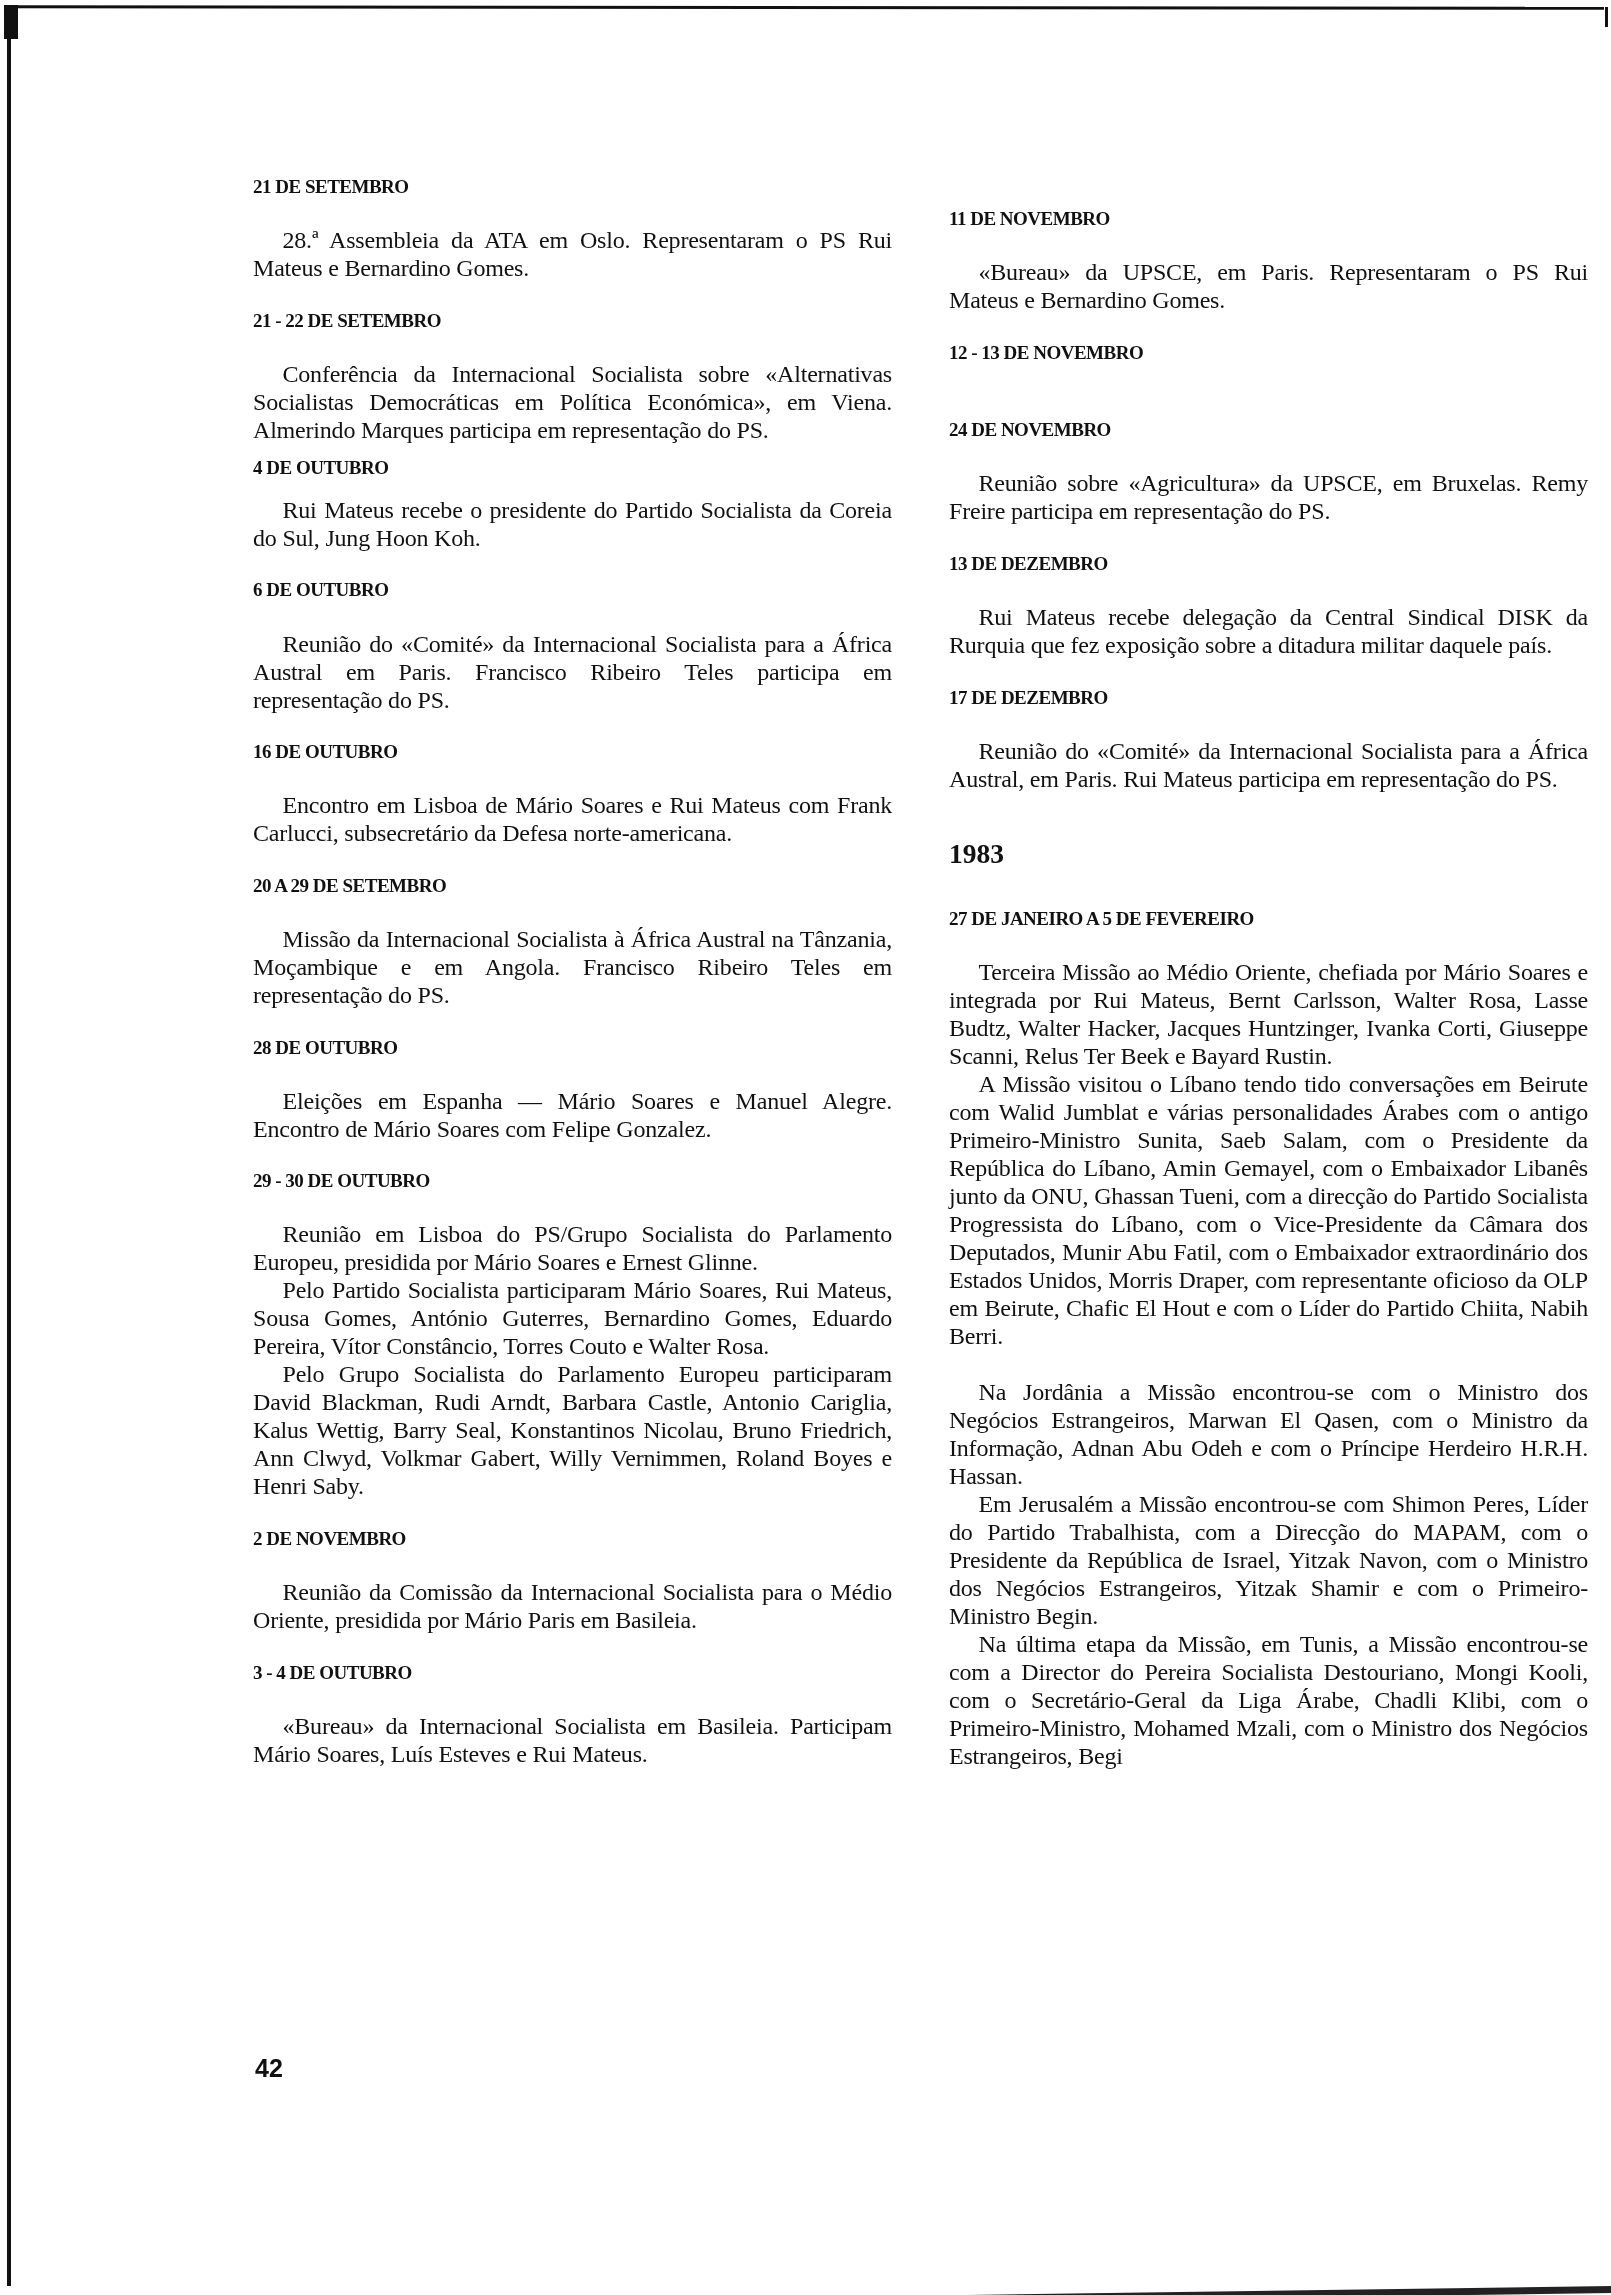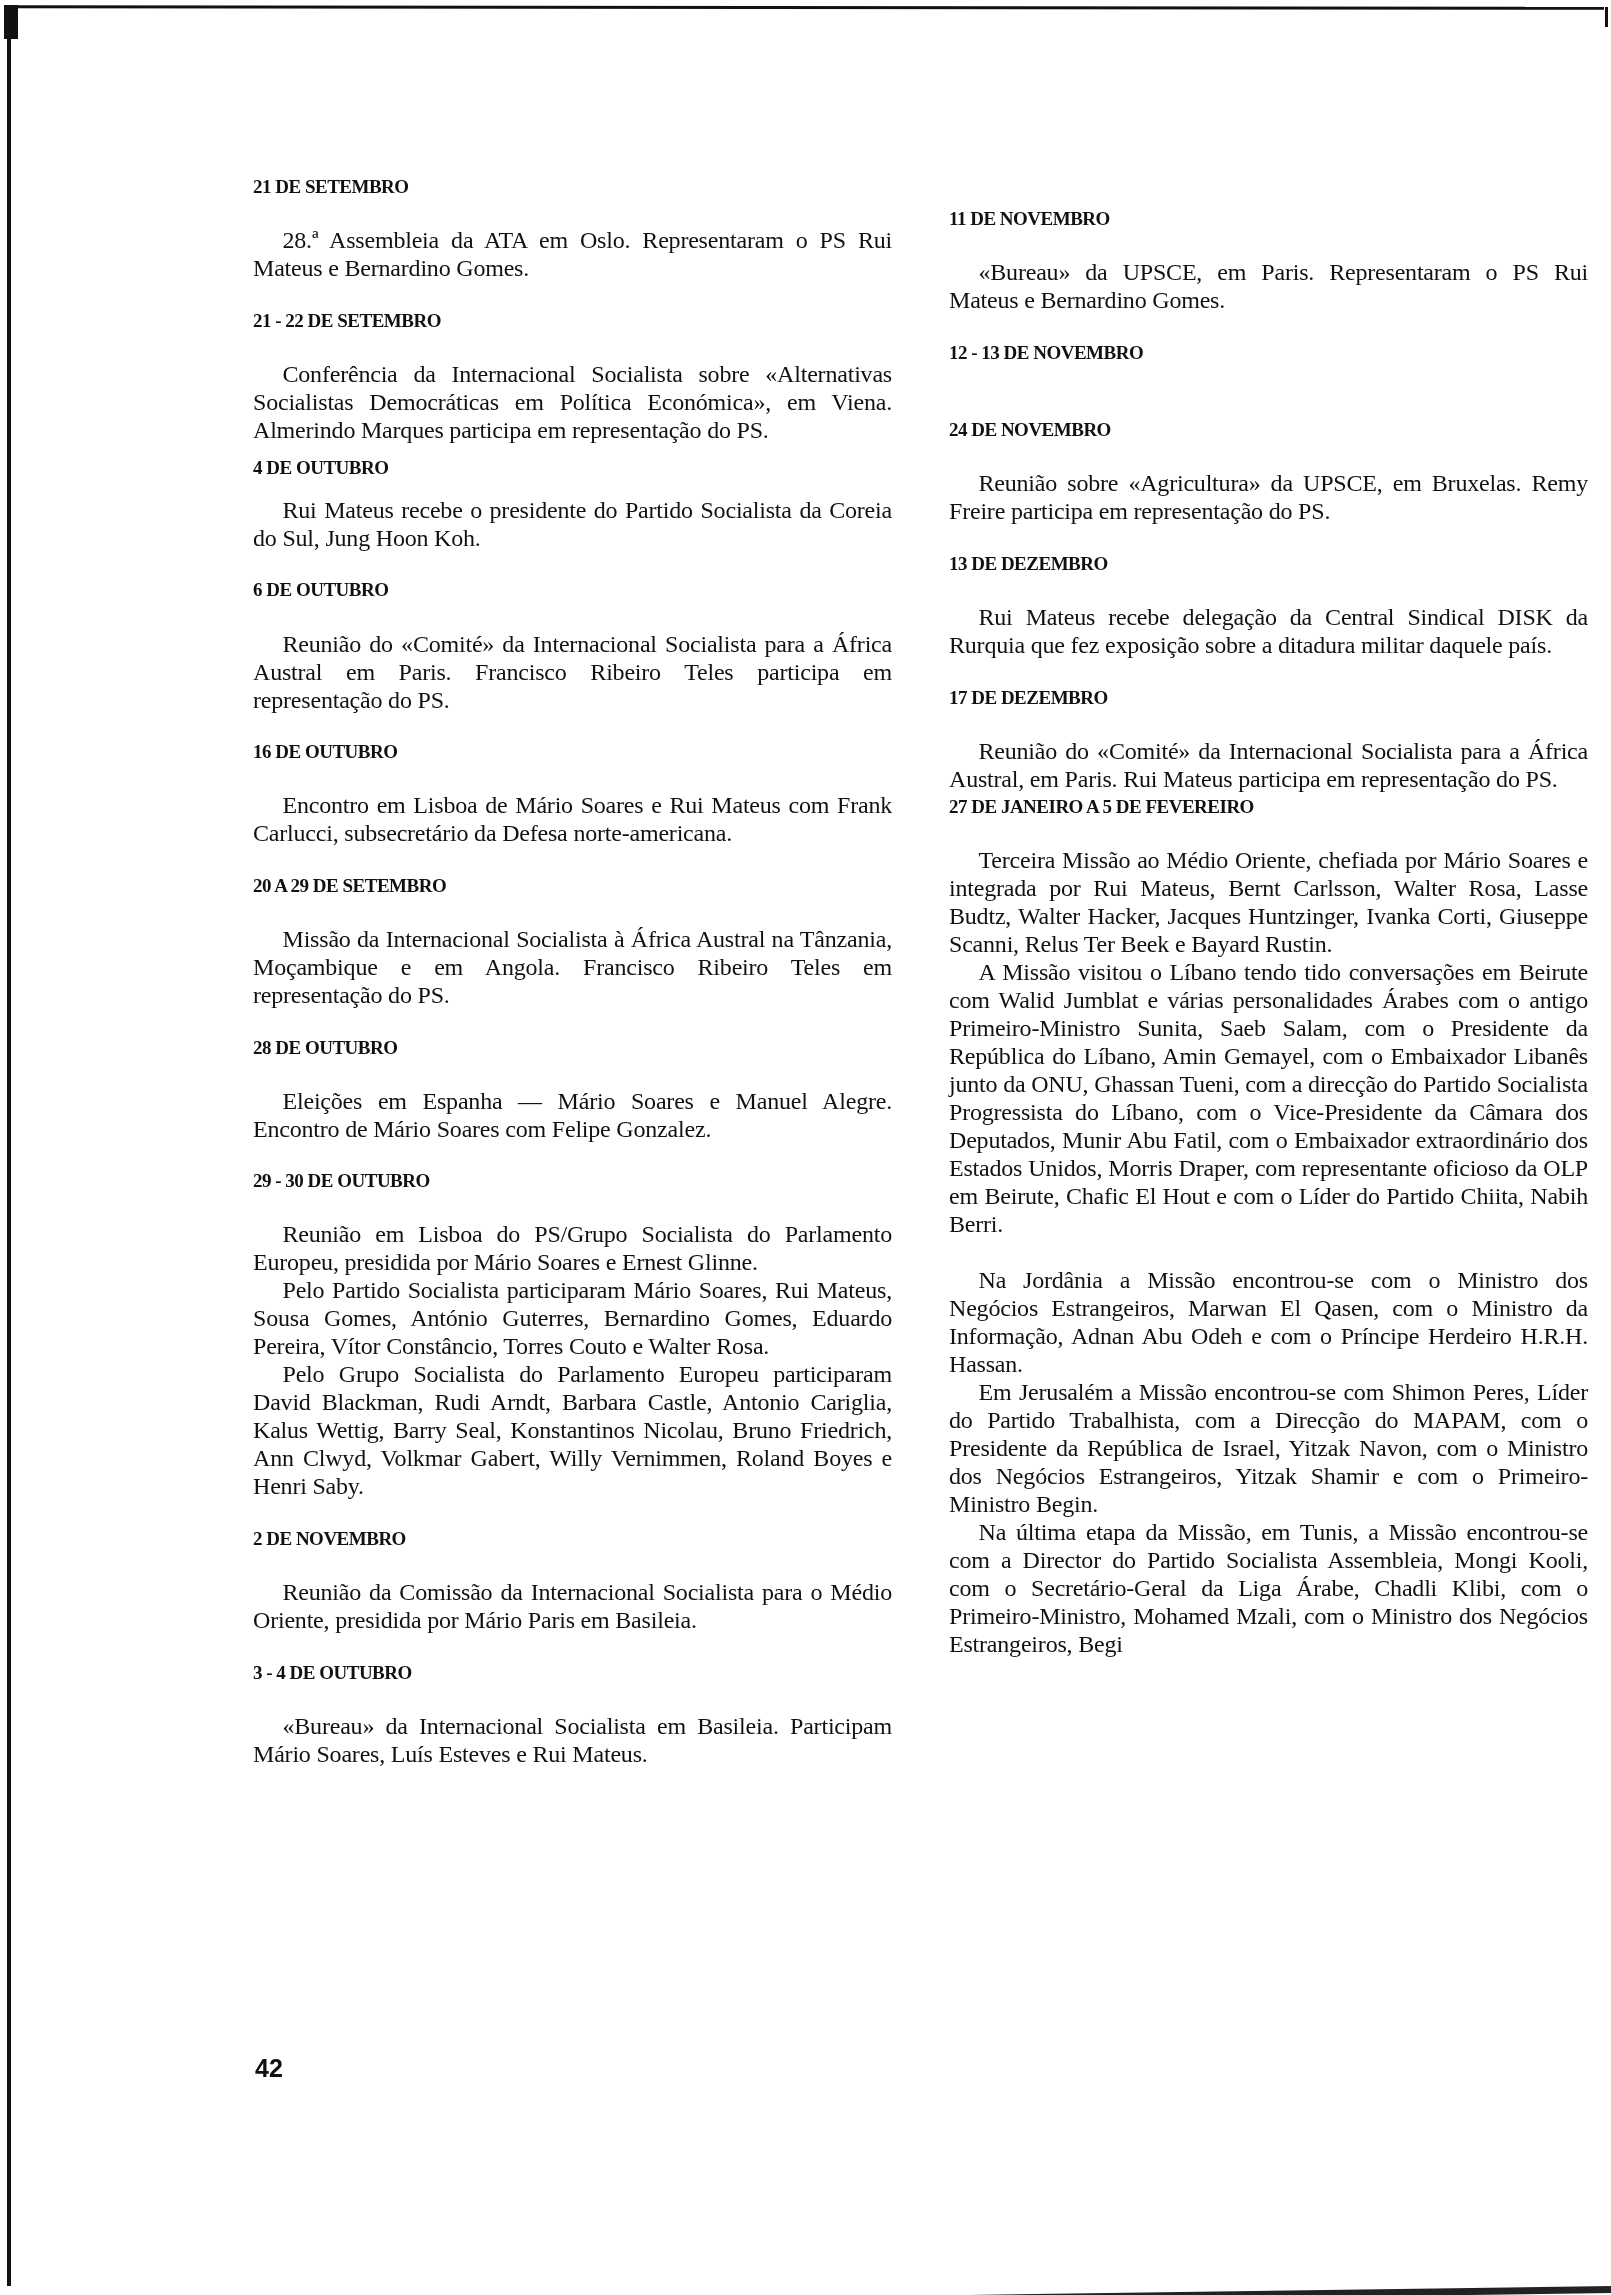--- a/index.html
+++ b/index.html
@@ -144,25 +144,26 @@
     <h3 class="heading">13 DE DEZEMBRO</h3>
     <p class="para">Rui Mateus recebe delegação da Central Sindical DISK da Rurquia que fez exposição sobre a ditadura militar daquele país.</p>
   </section>
   <div class="entry-gap"></div>
 
   <section class="entry">
     <h3 class="heading">17 DE DEZEMBRO</h3>
     <p class="para">Reunião do «Comité» da Internacional Socialista para a África Austral, em Paris. Rui Mateus participa em representação do PS.</p>
   </section>
 
+  <h2 class="year" style="margin-top:44px">1983</h2>
 
   <section class="entry">
     <h3 class="heading">27 DE JANEIRO A 5 DE FEVEREIRO</h3>
     <p class="para">Terceira Missão ao Médio Oriente, chefiada por Mário Soares e integrada por Rui Mateus, Bernt Carlsson, Walter Rosa, Lasse Budtz, Walter Hacker, Jacques Huntzinger, Ivanka Corti, Giuseppe Scanni, Relus Ter Beek e Bayard Rustin.</p>
     <p class="para">A Missão visitou o Líbano tendo tido conversações em Beirute com Walid Jumblat e várias personalidades Árabes com o antigo Primeiro-Ministro Sunita, Saeb Salam, com o Presidente da República do Líbano, Amin Gemayel, com o Embaixador Libanês junto da ONU, Ghassan Tueni, com a direcção do Partido Socialista Progressista do Líbano, com o Vice-Presidente da Câmara dos Deputados, Munir Abu Fatil, com o Embaixador extraordinário dos Estados Unidos, Morris Draper, com representante oficioso da OLP em Beirute, Chafic El Hout e com o Líder do Partido Chiita, Nabih Berri.</p>
     <p class="para" style="margin-top:28px">Na Jordânia a Missão encontrou-se com o Ministro dos Negócios Estrangeiros, Marwan El Qasen, com o Ministro da Informação, Adnan Abu Odeh e com o Príncipe Herdeiro H.R.H. Hassan.</p>
     <p class="para">Em Jerusalém a Missão encontrou-se com Shimon Peres, Líder do Partido Trabalhista, com a Direcção do MAPAM, com o Presidente da República de Israel, Yitzak Navon, com o Ministro dos Negócios Estrangeiros, Yitzak Shamir e com o Primeiro-Ministro Begin.</p>
-    <p class="para">Na última etapa da Missão, em Tunis, a Missão encontrou-se com a Director do Partido Socialista Assembleia, Mongi Kooli, com o Secretário-Geral da Liga Árabe, Chadli Klibi, com o Primeiro-Ministro, Mohamed Mzali, com o Ministro dos Negócios Estrangeiros, Begi</p>
+    <p class="para">Na última etapa da Missão, em Tunis, a Missão encontrou-se com a Director do Pereira Socialista Destouriano, Mongi Kooli, com o Secretário-Geral da Liga Árabe, Chadli Klibi, com o Primeiro-Ministro, Mohamed Mzali, com o Ministro dos Negócios Estrangeiros, Begi</p>
   </section>
 </div>
 
 <div class="page-number">42</div>
 
 
 </body></html>

